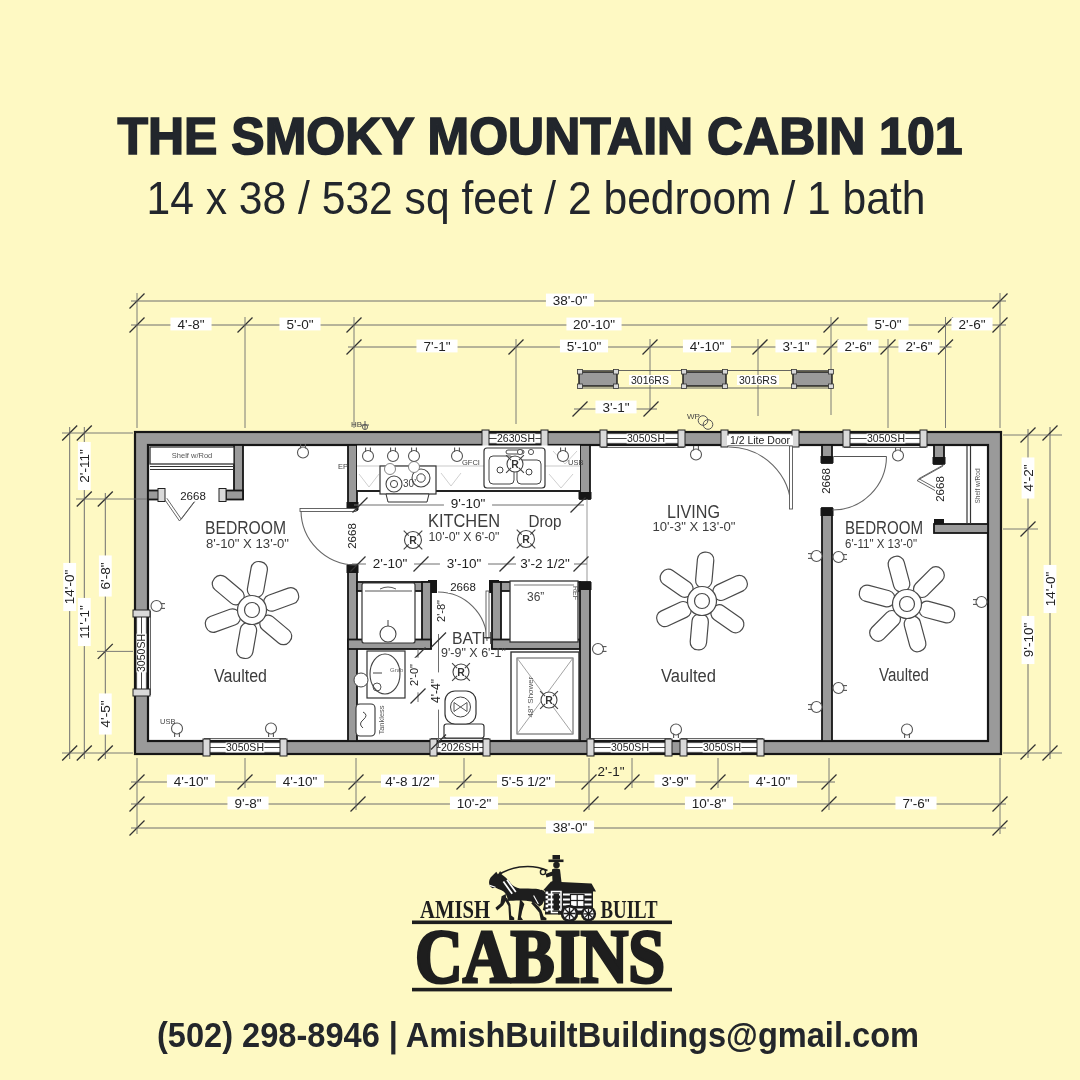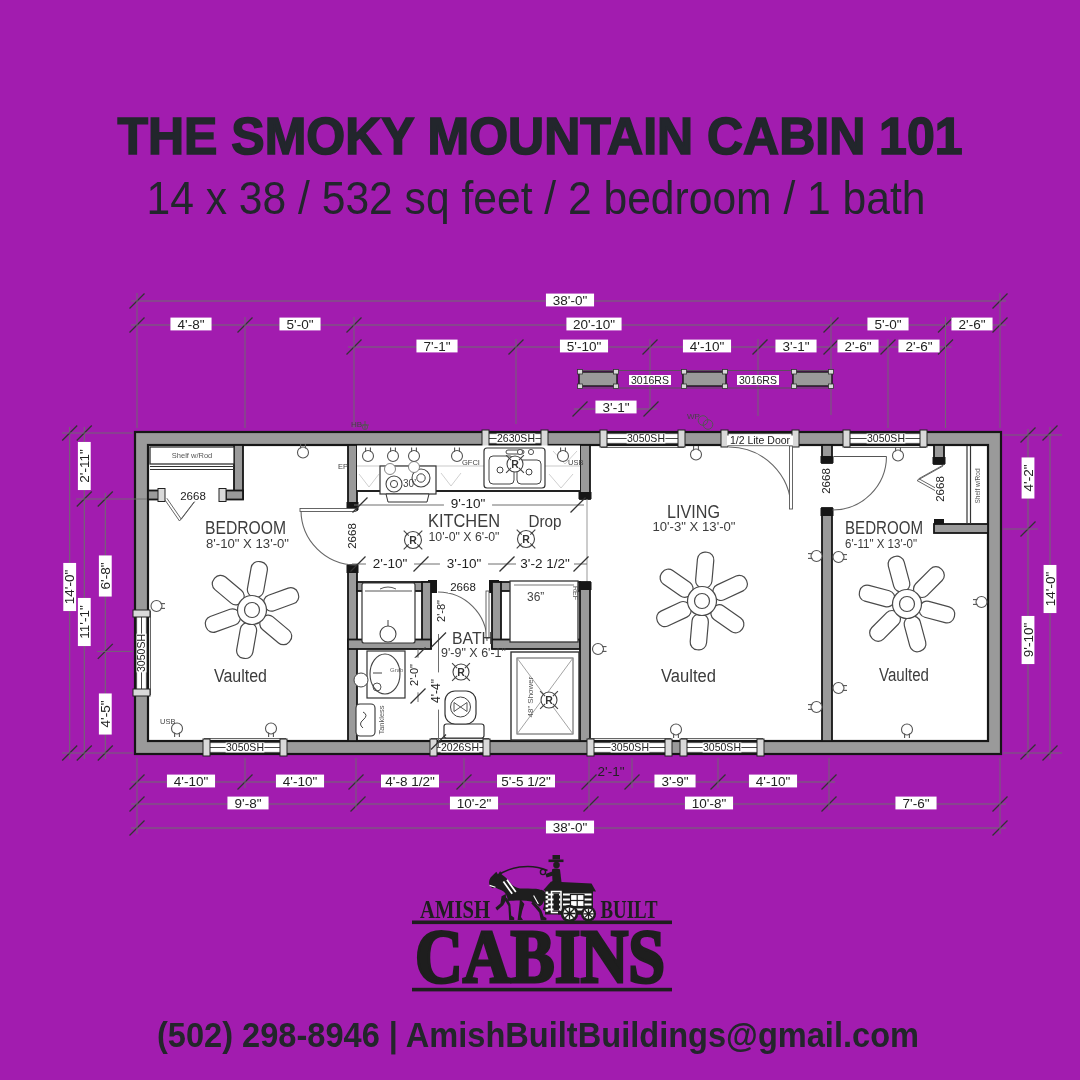--- a/index.html
+++ b/index.html
@@ -1,15 +1,15 @@
 <!DOCTYPE html>
 <html><head><meta charset="utf-8">
 <style>
 html,body{margin:0;padding:0;background:#fff;}
-#page{position:relative;width:1080px;height:1080px;background:#a21caf;overflow:hidden;}
+#page{position:relative;width:1080px;height:1080px;background:#fef9c3;overflow:hidden;}
 svg text{font-family:"Liberation Sans",sans-serif;}
 .serif{font-family:"Liberation Serif",serif;}
 </style></head><body>
 <div id="page">
 <svg width="1080" height="1080" viewBox="0 0 1080 1080">
 
 <text x="540" y="154" font-size="51" font-weight="bold" fill="#22262c" stroke="#22262c" stroke-width="1.6" text-anchor="middle" textLength="845" lengthAdjust="spacingAndGlyphs" style="font-family:'Liberation Sans',sans-serif">THE SMOKY MOUNTAIN CABIN 101</text>
 
 <text x="536" y="214" font-size="47" fill="#22262c" text-anchor="middle" textLength="779" lengthAdjust="spacingAndGlyphs">14 x 38 / 532 sq feet / 2 bedroom / 1 bath</text>
 

